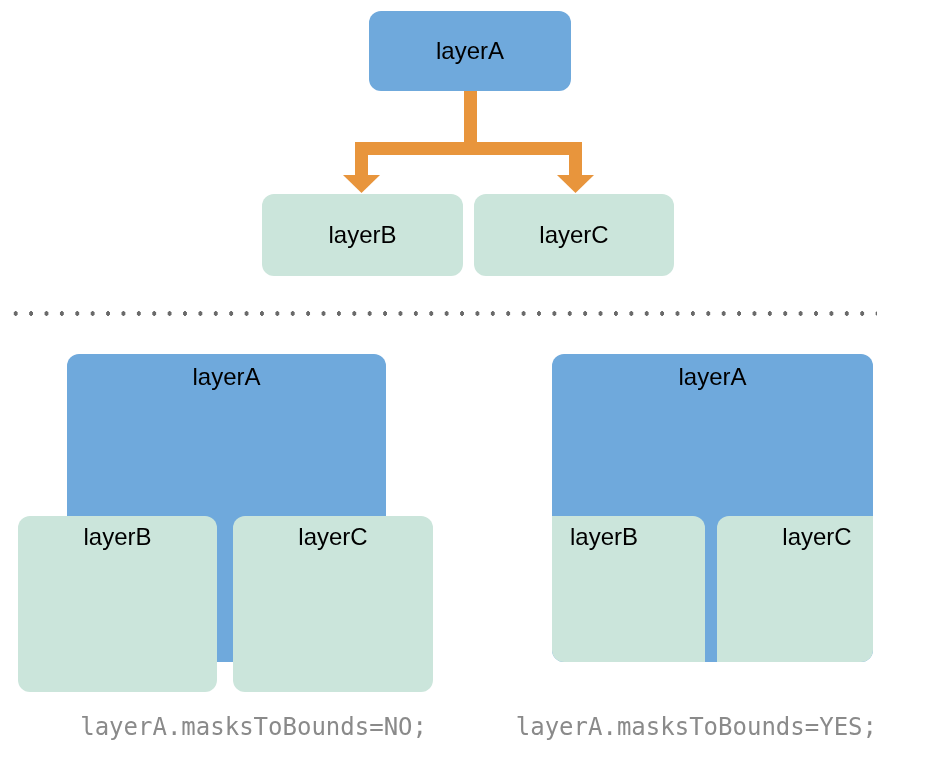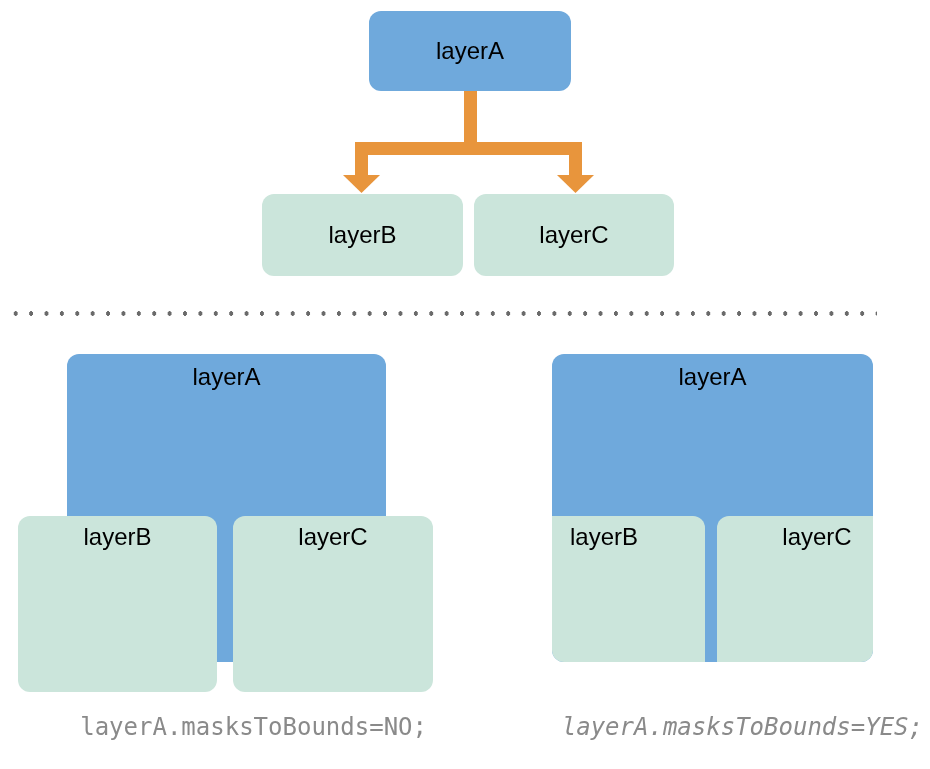--- a/index.html
+++ b/index.html
@@ -76,21 +76,21 @@
     position: absolute;
     top: 712px;
     font-family: "DejaVu Sans Mono", "Liberation Mono", monospace;
     font-size: 24px;
     line-height: 1.3;
     color: var(--caption-gray, #8A8A8A);
     text-align: right;
     white-space: nowrap;
   }
   .caption-no  { left: 27px;  width: 400px; }
-  .caption-yes { left: 542px; width: 381px; font-style: italic; }
+  .caption-yes { left: 496px; width: 381px; }
 </style>
 </head>
 <body>
 
 <div class="stage">
 
   <svg class="arrows" viewBox="0 0 930 769" xmlns="http://www.w3.org/2000/svg">
     <rect class="shape" x="464" y="90" width="13" height="65"></rect>
     <rect class="shape" x="355" y="142" width="227" height="13"></rect>
     <rect class="shape" x="355" y="142" width="13" height="34"></rect>

